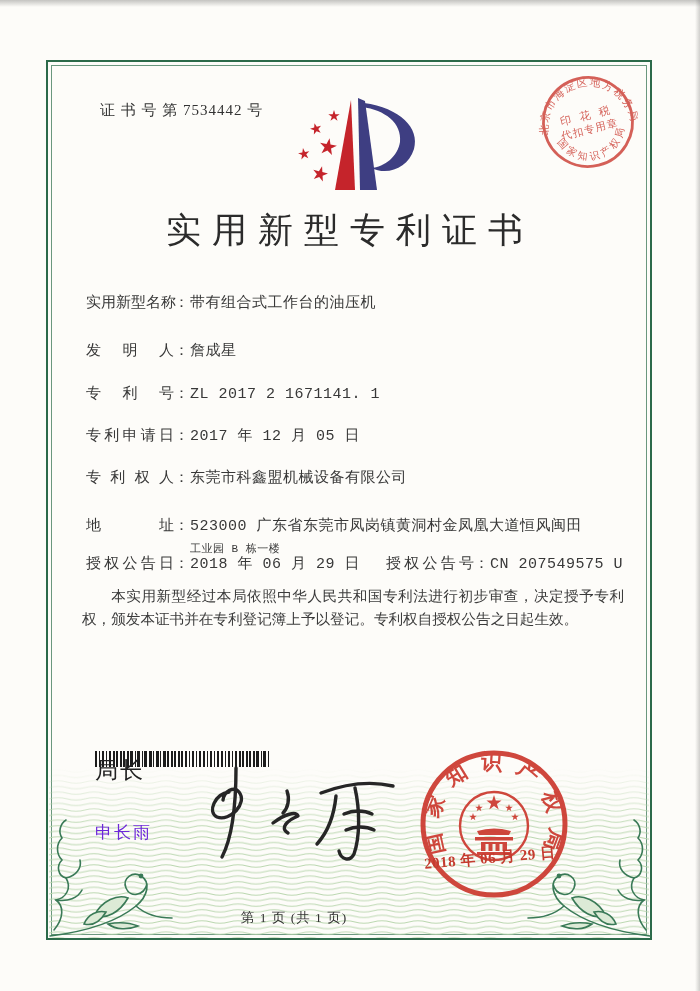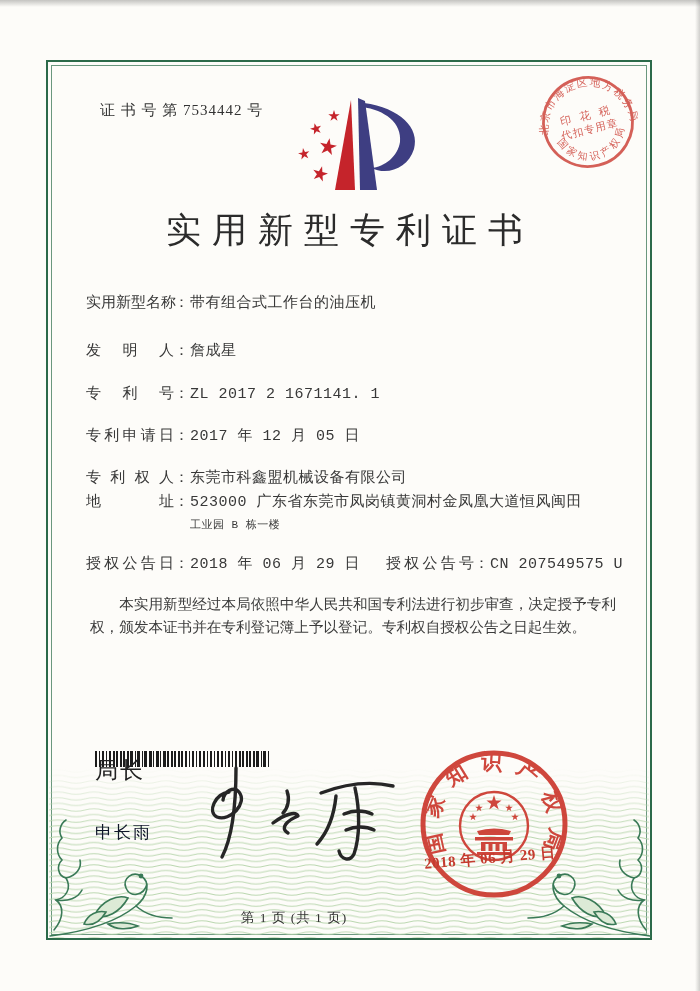--- a/index.html
+++ b/index.html
@@ -18,31 +18,31 @@
        font-size:35px;letter-spacing:11px;font-weight:500;color:#2b2b2b;}
   .fields{position:absolute;left:86px;top:0;width:540px;}
   .frow{position:absolute;left:0;font-size:15px;white-space:nowrap;font-family:Liberation Mono, monospace;}
   .flabel{display:inline-block;width:88px;text-align:justify;text-align-last:justify;color:#383838;}
   .fcolon{display:inline-block;width:16px;}
   .fvalue{letter-spacing:.5px;}
   .addr2{position:absolute;left:104px;top:25px;font-size:11px;letter-spacing:.5px;}
   .grant-no-group{position:absolute;left:300px;top:0;}
   .paras{position:absolute;left:78px;top:581px;width:550px;font-size:14.6px;
        line-height:22.8px;text-align:justify;color:#3b3b3b;}
-  .paras p{margin:12px;text-indent:2em;}
+  .paras p{margin:4px;text-indent:2em;}
   .barcode{position:absolute;left:95px;top:751px;width:175px;height:16px;
        background:
          repeating-linear-gradient(90deg,#1c1c1c 0 1px,transparent 1px 7px),
          repeating-linear-gradient(90deg,#1c1c1c 0 1.6px,transparent 1.6px 3.6px);}
   .guilloche{position:absolute;left:49px;top:768px;z-index:0;}
   .corner{position:absolute;z-index:1;}
   .sig-title{position:absolute;left:95px;top:755px;font-size:23px;letter-spacing:2px;
        font-family:"Liberation Sans",sans-serif;color:#222;z-index:2;}
   .sig-name{position:absolute;left:95px;top:821px;font-size:17px;letter-spacing:2px;
-       font-family:"Liberation Sans",sans-serif;color:#0f172a;z-index:2;}
+       font-family:"Liberation Sans",sans-serif;color:#6d28d9;z-index:2;}
   .sig-hand{position:absolute;left:195px;top:758px;z-index:2;}
   .seal-big{position:absolute;left:415px;top:745px;z-index:3;opacity:.93;}
   .seal-date{position:absolute;left:424px;top:849px;font-size:15px;font-weight:700;
        color:#c53b2f;letter-spacing:.5px;transform:rotate(-5deg);z-index:4;white-space:nowrap;}
   .seal-tax{position:absolute;left:538px;top:72px;opacity:.88;z-index:3;}
   .footer{position:absolute;left:0;top:909px;width:588px;text-align:center;
        font-size:13.5px;letter-spacing:1px;color:#333;z-index:2;}
   svg text{font-family:"Liberation Serif",serif;}
 </style>
 </head>
@@ -130,21 +130,21 @@
   </div>
   <div class="frow" style="top:384px">
     <span class="flabel">专利号</span><span class="fcolon">：</span><span class="fvalue">ZL 2017 2 1671141. 1</span>
   </div>
   <div class="frow" style="top:426px">
     <span class="flabel">专利申请日</span><span class="fcolon">：</span><span class="fvalue">2017 年 12 月 05 日</span>
   </div>
   <div class="frow" style="top:468px">
     <span class="flabel">专利权人</span><span class="fcolon">：</span><span class="fvalue">东莞市科鑫盟机械设备有限公司</span>
   </div>
-  <div class="frow" style="top:492px">
+  <div class="frow" style="top:516px">
     <span class="flabel">地址</span><span class="fcolon">：</span><span class="fvalue">523000 广东省东莞市凤岗镇黄洞村金凤凰大道恒风闽田</span>
     <span class="addr2">工业园 B 栋一楼</span>
   </div>
   <div class="frow" style="top:554px">
     <span class="flabel">授权公告日</span><span class="fcolon">：</span><span class="fvalue">2018 年 06 月 29 日</span>
     <span class="grant-no-group">
       <span class="flabel">授权公告号</span><span class="fcolon">：</span><span class="fvalue">CN 207549575 U</span>
     </span>
   </div>
 </div>

